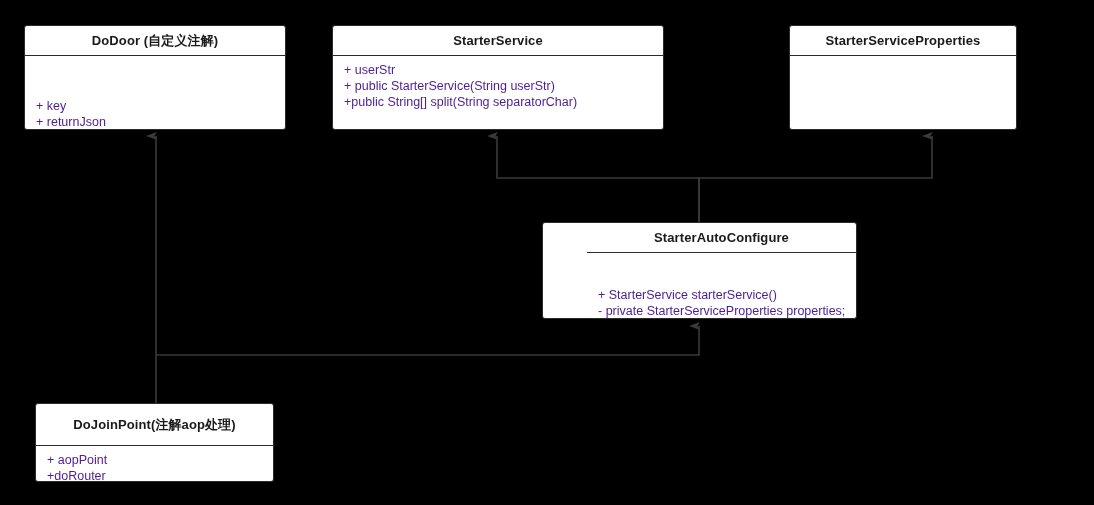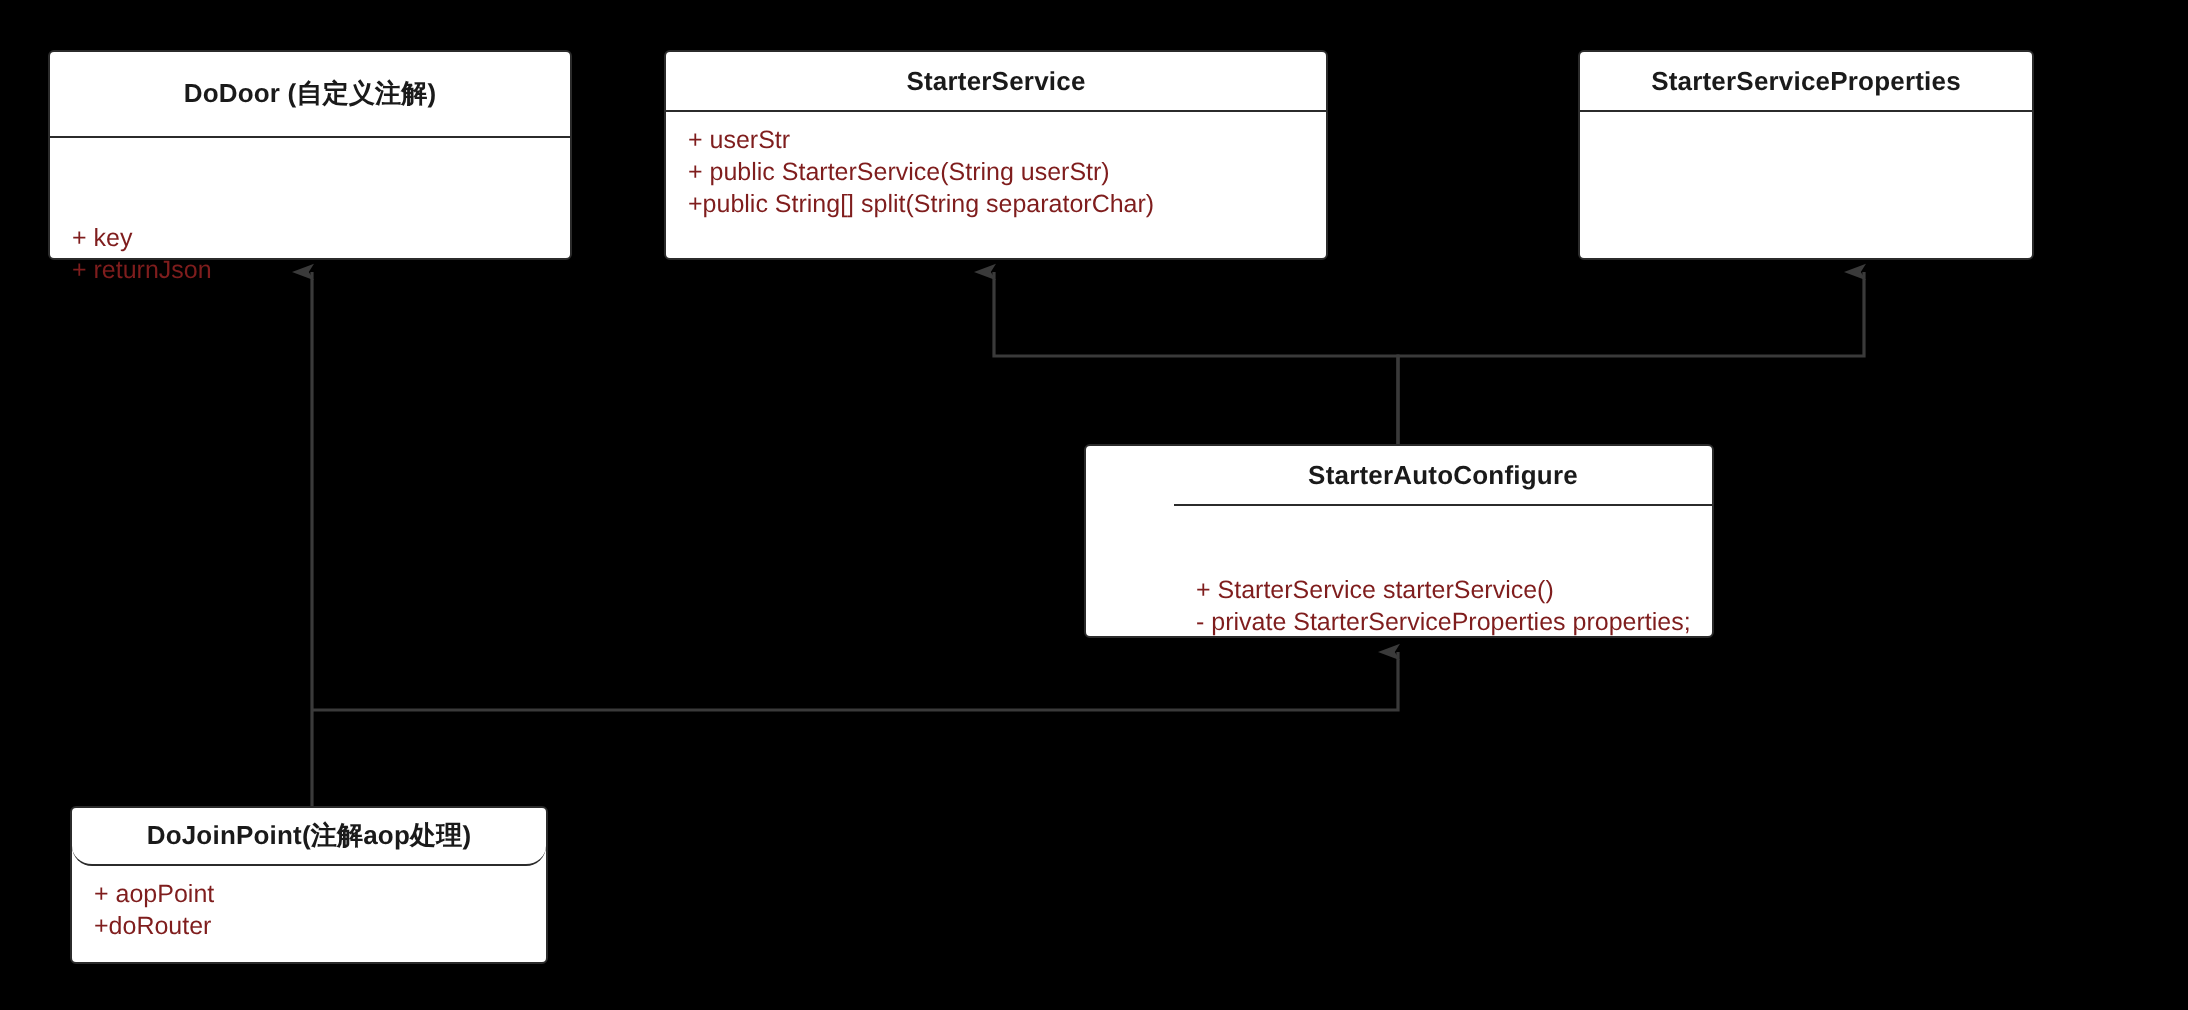--- a/index.html
+++ b/index.html
@@ -41,21 +41,21 @@
     flex-direction: column;
     justify-content: flex-end;
     padding-left: 11px;
     padding-right: 6px;
   }
   .uml-body.top-aligned {
     justify-content: flex-start;
     padding-top: 6px;
   }
   .member {
-    color: #7f1d1d;
+    color: #4c1d95;
     font-size: 12.5px;
     line-height: 16px;
     white-space: nowrap;
   }
   svg.edges {
     position: absolute;
     left: 0;
     top: 0;
     width: 1094px;
     height: 505px;
@@ -77,21 +77,21 @@
     <path d="M 156 403 L 156 136" fill="none" stroke="#3a3a3a" stroke-width="1.6" marker-end="url(#arrowhead)"></path>
 
     <path d="M 699 222 L 699 178 L 497 178 L 497 136" fill="none" stroke="#3a3a3a" stroke-width="1.6" marker-end="url(#arrowhead)"></path>
 
     <path d="M 699 222 L 699 178 L 932 178 L 932 136" fill="none" stroke="#3a3a3a" stroke-width="1.6" marker-end="url(#arrowhead)"></path>
 
     <path d="M 156 355 L 699 355 L 699 326" fill="none" stroke="#3a3a3a" stroke-width="1.6" marker-end="url(#arrowhead)"></path>
   </svg>
 
   <div class="uml-class" style="left:24px; top:25px; width:262px; height:105px;">
-    <div class="uml-header" style="height:43px;">DoDoor (自定义注解)</div>
+    <div class="uml-header" style="height:30px;">DoDoor (自定义注解)</div>
     <div class="uml-body" style="height:74px;">
       <div class="member">+ key</div>
       <div class="member">+ returnJson</div>
     </div>
   </div>
 
   <div class="uml-class" style="left:332px; top:25px; width:332px; height:105px;">
     <div class="uml-header" style="height:30px;">StarterService</div>
     <div class="uml-body top-aligned" style="height:74px;">
       <div class="member">+ userStr</div>
@@ -106,20 +106,20 @@
 
   <div class="uml-class" style="left:542px; top:222px; width:315px; height:97px;padding-left:44px;">
     <div class="uml-header" style="height:30px;">StarterAutoConfigure</div>
     <div class="uml-body" style="height:66px;">
       <div class="member">+ StarterService starterService()</div>
       <div class="member">- private StarterServiceProperties properties;</div>
     </div>
   </div>
 
   <div class="uml-class" style="left:35px; top:403px; width:239px; height:79px;">
-    <div class="uml-header" style="height:29px;border-radius:10px;">DoJoinPoint(注解aop处理)</div>
+    <div class="uml-header" style="height:42px;">DoJoinPoint(注解aop处理)</div>
     <div class="uml-body top-aligned" style="height:49px;">
       <div class="member">+ aopPoint</div>
       <div class="member">+doRouter</div>
     </div>
   </div>
 
 </div>
 
 </body></html>

